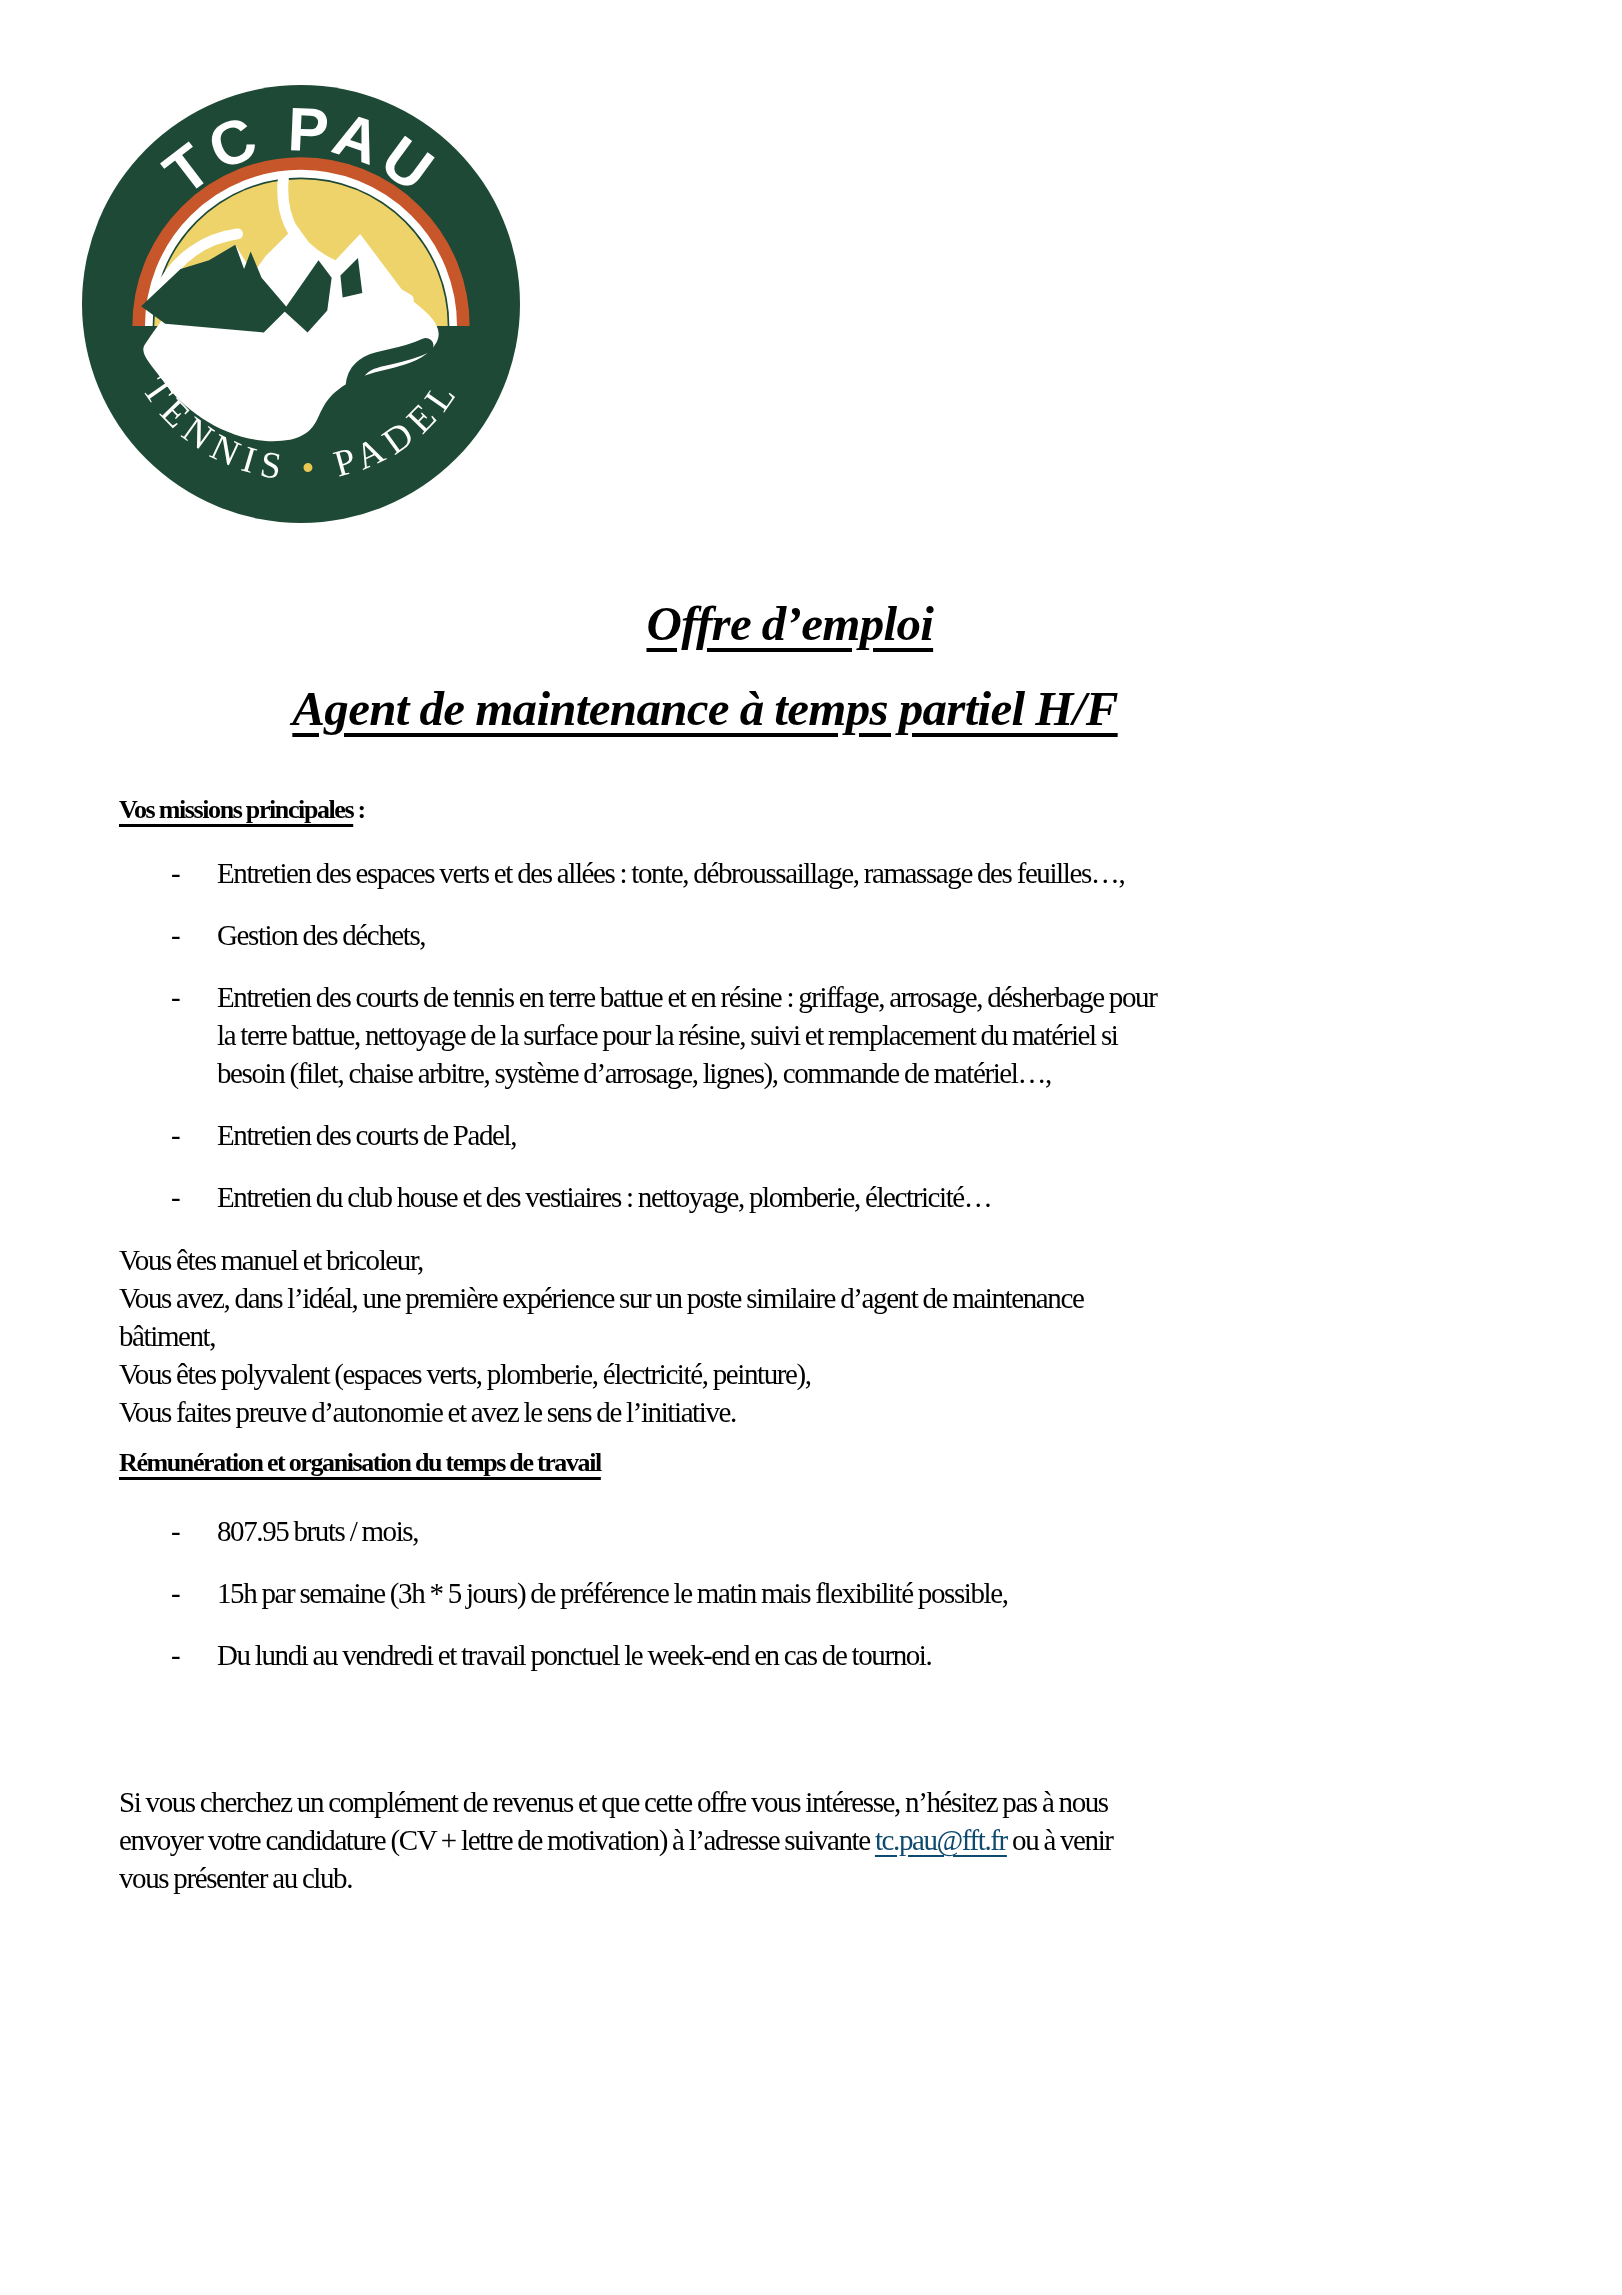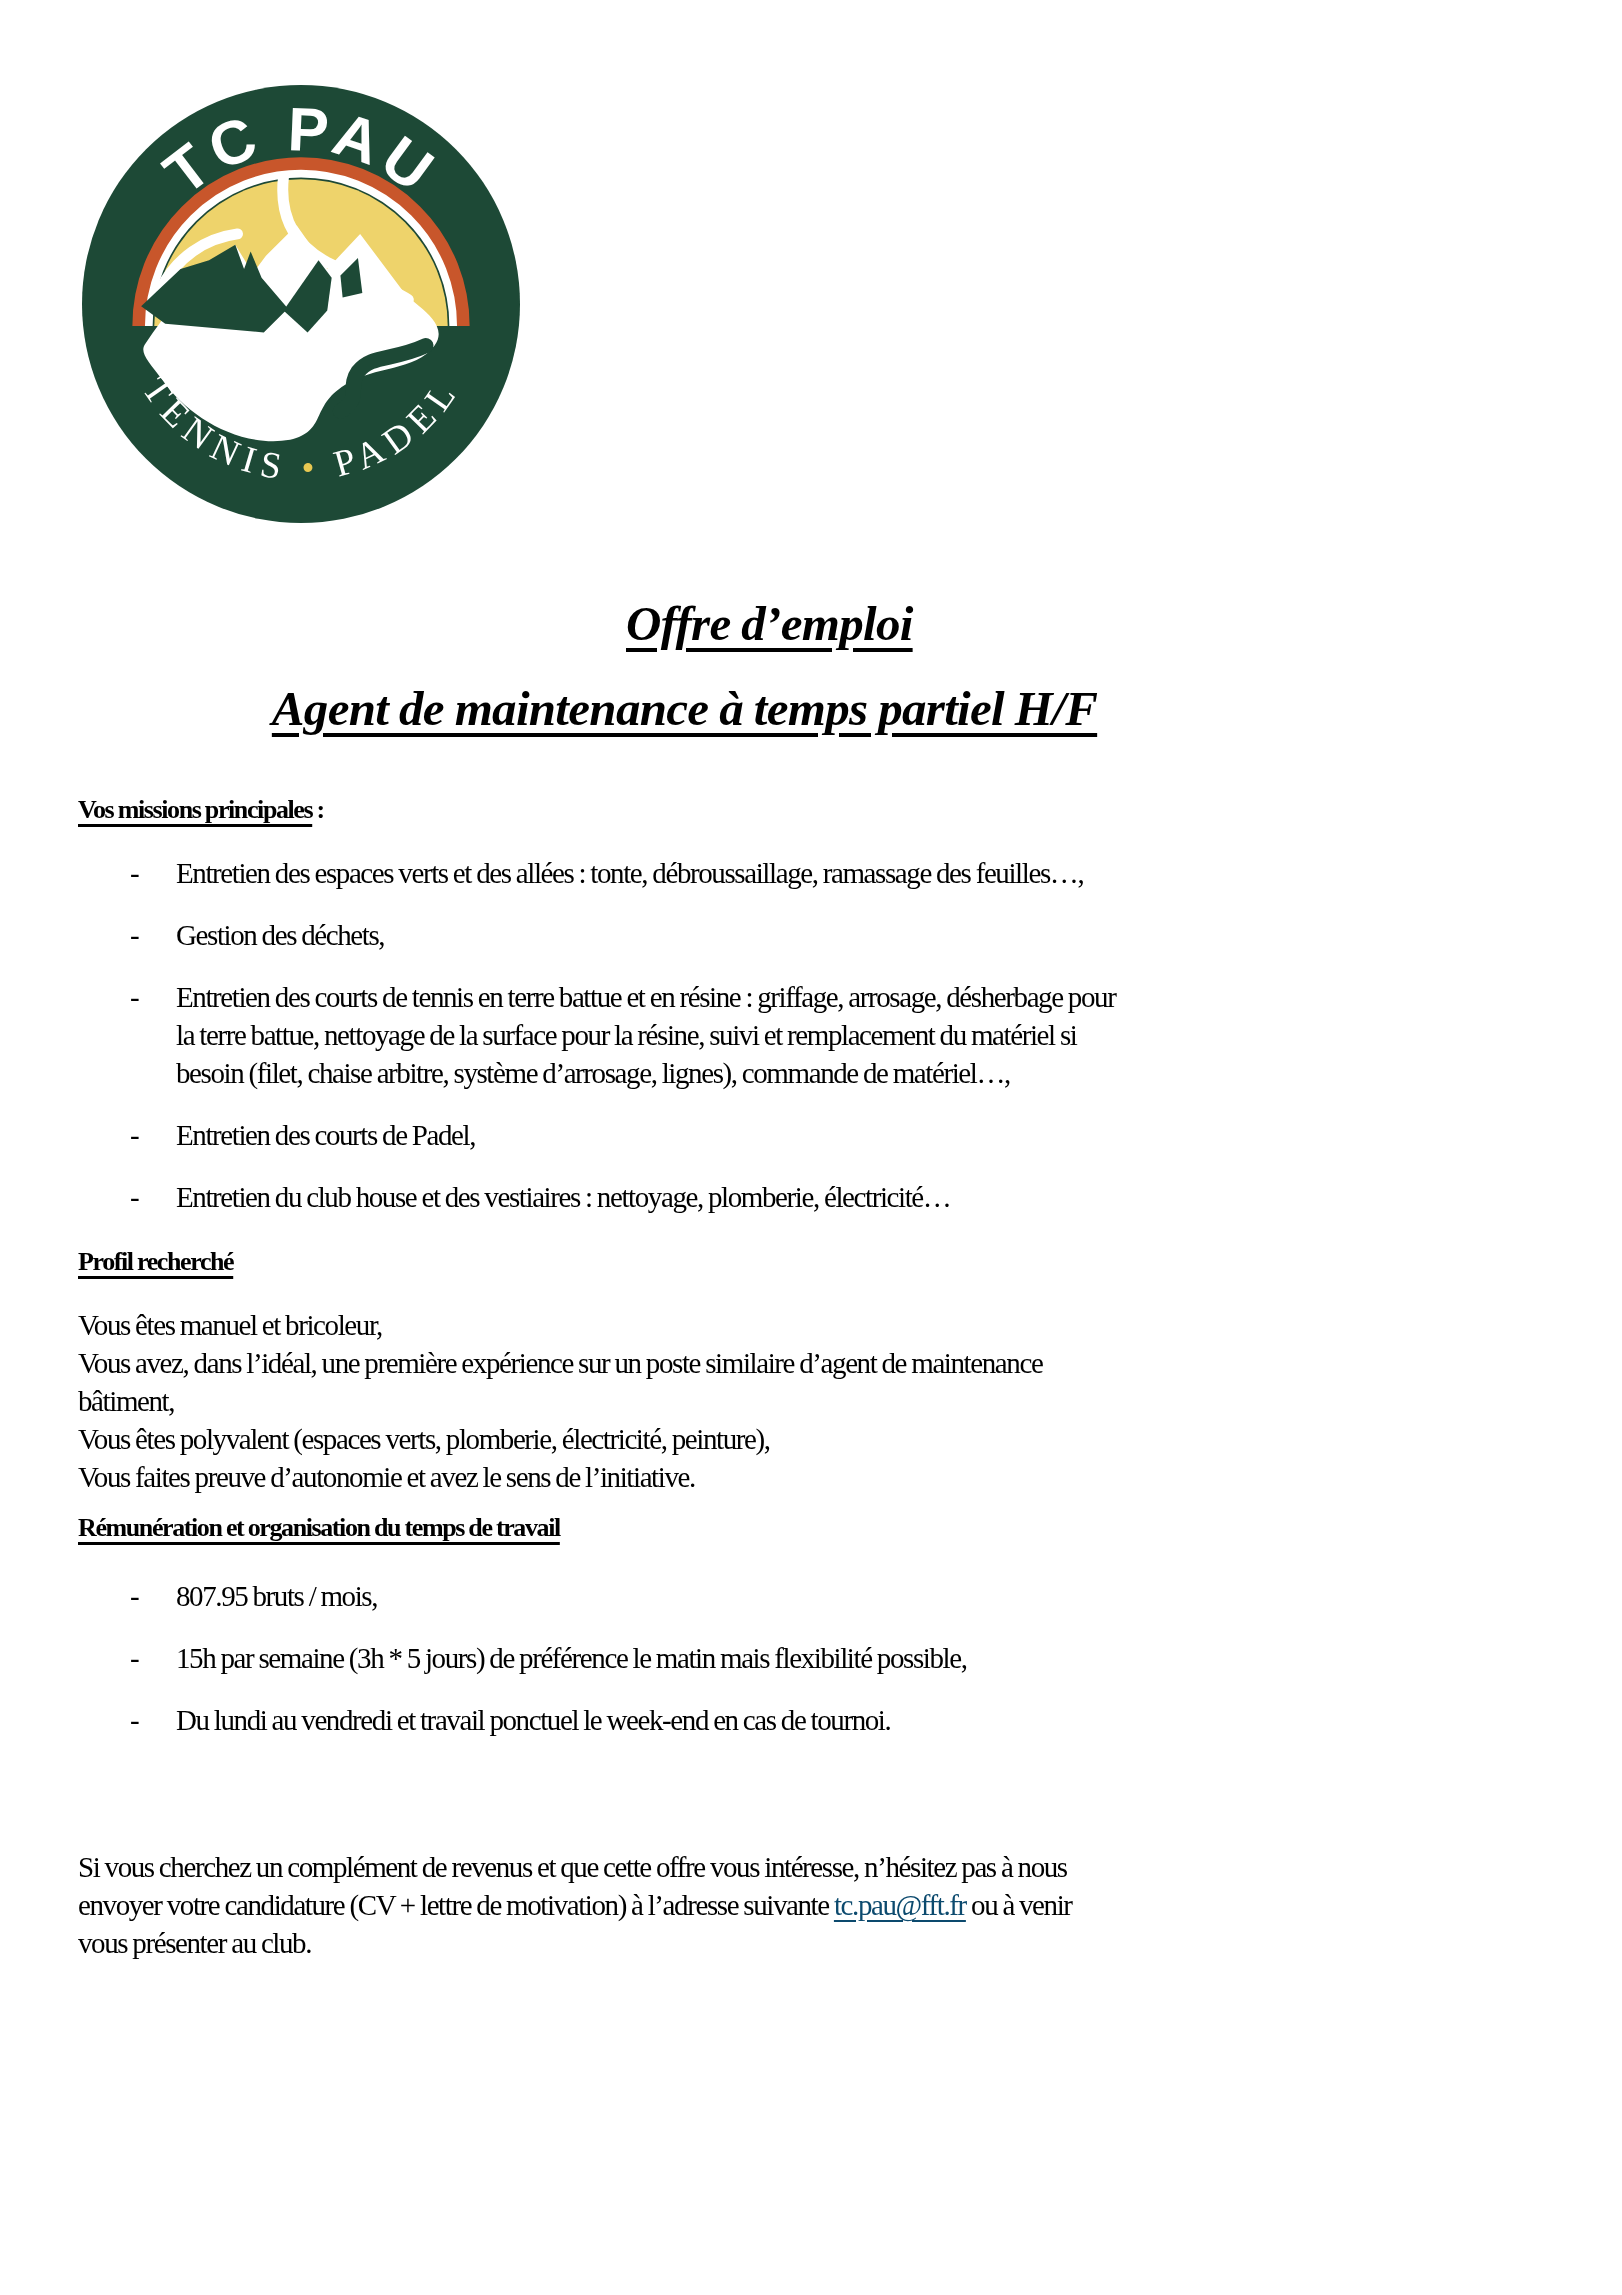--- a/index.html
+++ b/index.html
@@ -10,21 +10,21 @@
     height: 2295px;
     background: #ffffff;
     overflow: hidden;
     color: #000000;
     font-family: "Liberation Serif", "DejaVu Serif", serif;
     font-size: 29px;
     line-height: 38px;
     letter-spacing: -1.4px;
     word-spacing: -0.7px;
   }
-  .content { padding: 0 147px 0 78px; }
+  .content { padding: 0 147px 0 119px; }
 
   
   .logo-wrap {
     position: absolute;
     left: 82px;
     top: 85px;
     width: 438px;
     height: 438px;
   }
   .logo-wrap svg { width: 100%; height: 100%; display: block; }
@@ -147,21 +147,20 @@
       <li class="item">
         <span class="dash">-</span>
         <div class="item-text multiline">Entretien des courts de Padel,</div>
       </li>
       <li class="item">
         <span class="dash">-</span>
         <div class="item-text multiline">Entretien du club house et des vestiaires : nettoyage, plomberie, électricité…</div>
       </li>
     </ul>
 
-    <h3 class="heading h-profile"><span class="u">Profil recherché</span><span></span></h3>
 
     <p class="profile-para multiline">Vous êtes manuel et bricoleur,
 Vous avez, dans l’idéal, une première expérience sur un poste similaire d’agent de maintenance
 bâtiment,
 Vous êtes polyvalent (espaces verts, plomberie, électricité, peinture),
 Vous faites preuve d’autonomie et avez le sens de l’initiative.</p>
 
     <h3 class="heading h-remun"><span class="u">Rémunération et organisation du temps de travail</span><span></span></h3>
 
     <ul class="list list-remun">

